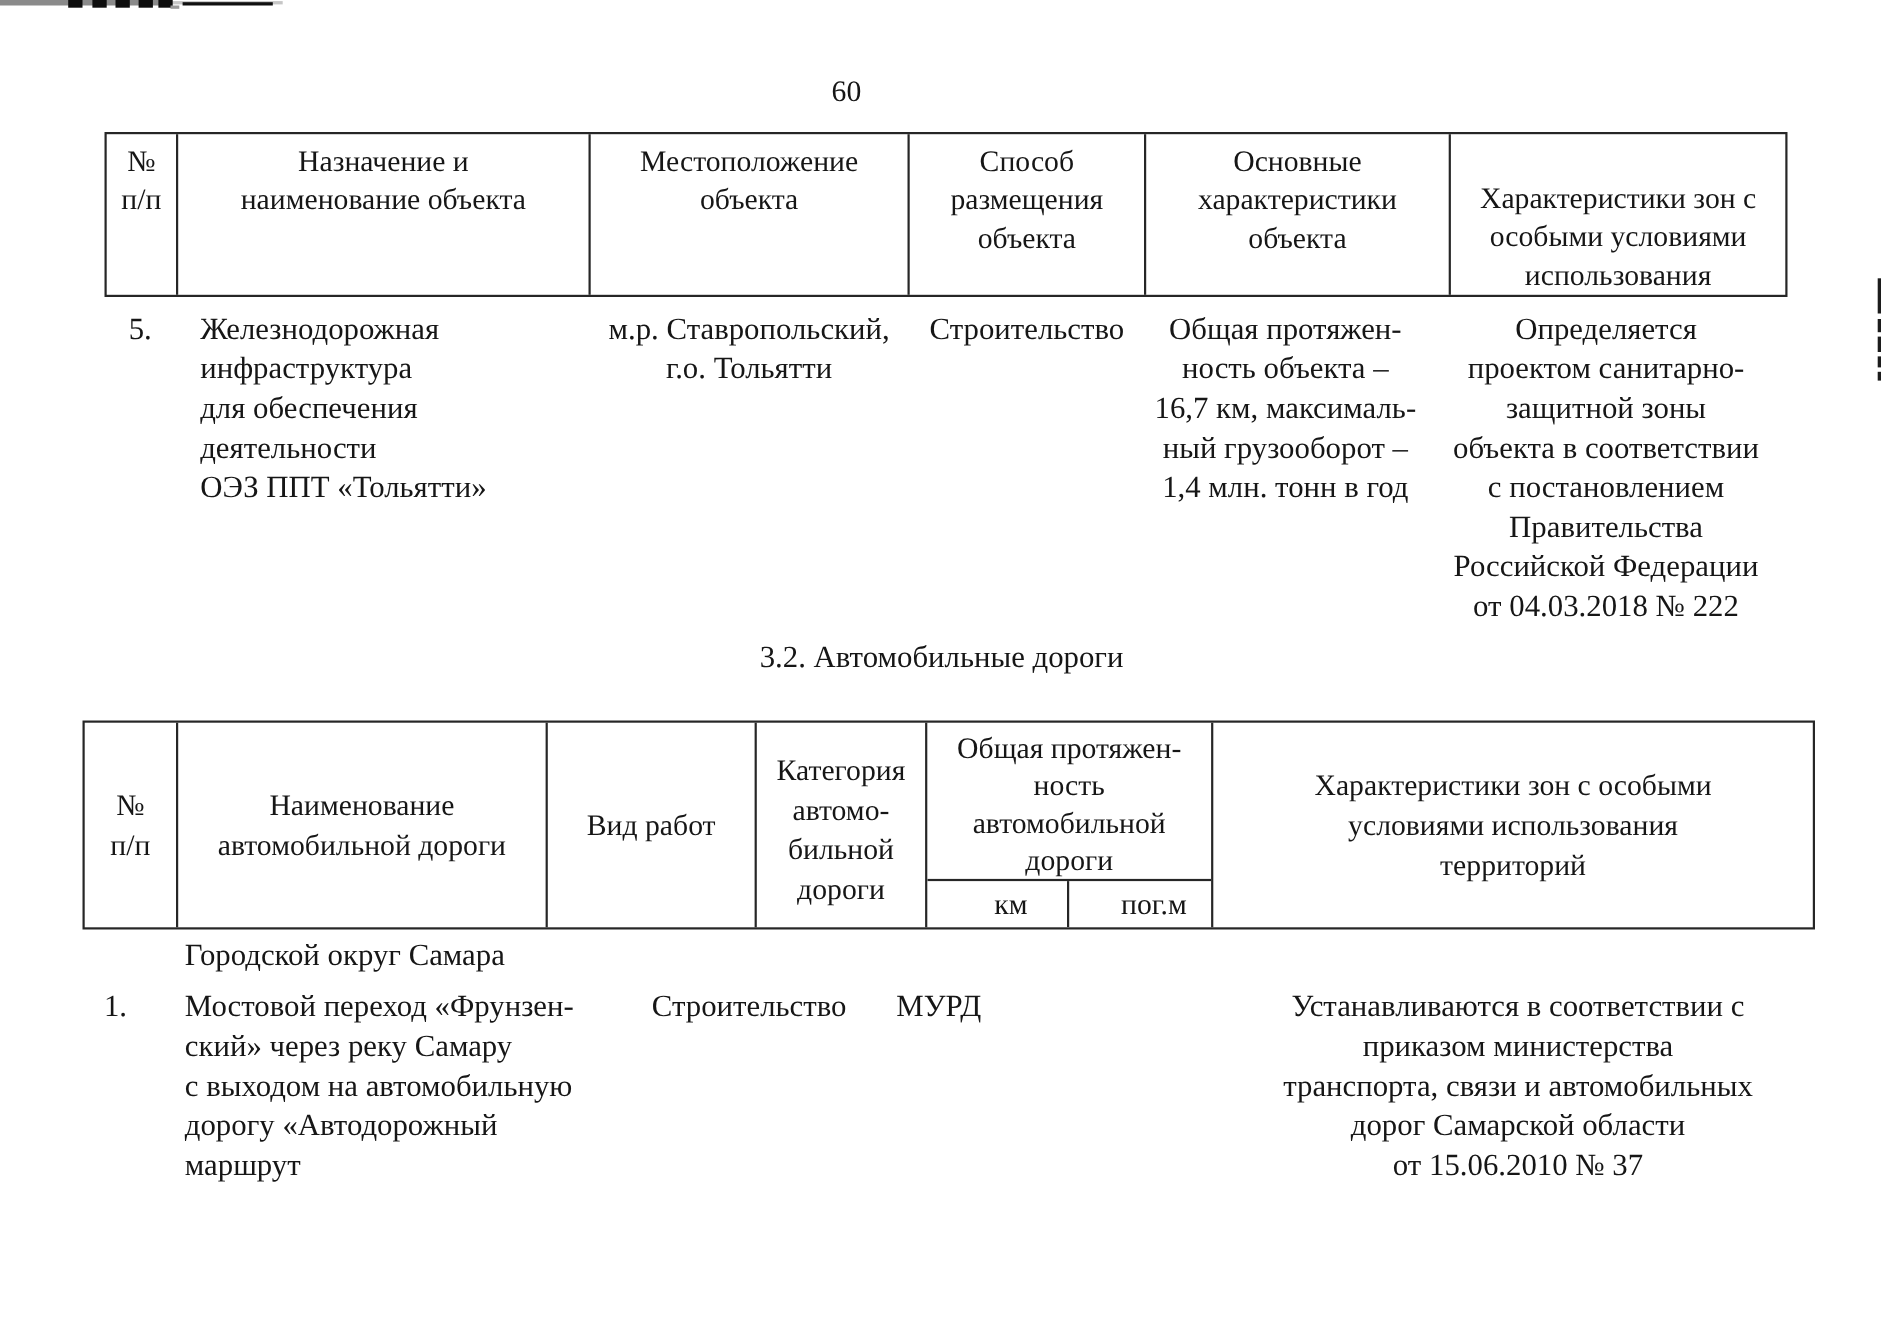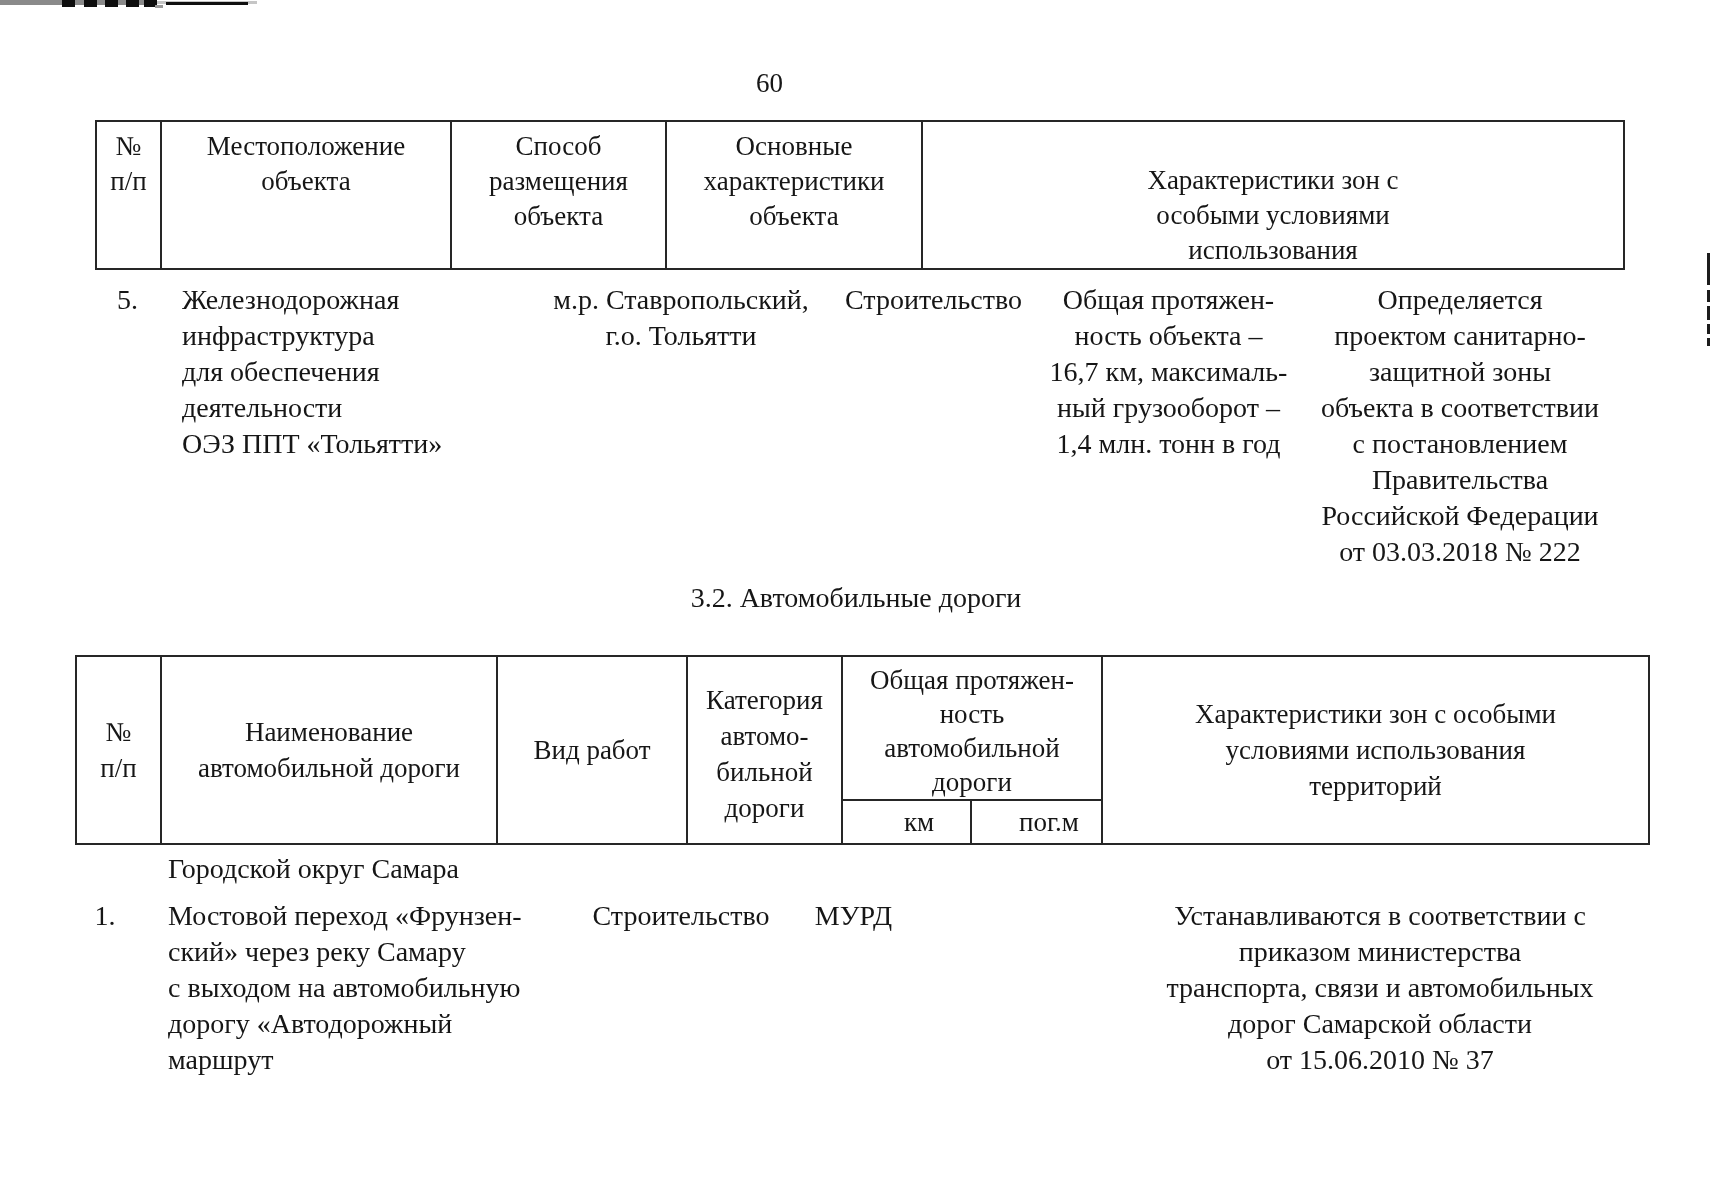--- a/index.html
+++ b/index.html
@@ -45,21 +45,21 @@
     font-size: 27px;
     line-height: 35px;
     white-space: pre-line;
     overflow: hidden;
   }
   .t1-header .cell:last-child { border-right: none; margin-top: 34px; }
   .t1c1 { width: 65px; }
   .t1c2 { width: 375px; }
   .t1c3 { width: 290px; }
   .t1c4 { width: 215px; }
-  .t1c5 { width: 256px; }
+  .t1c5 { width: 277px; }
   .t1c6 { flex: 1; }
 
   
   .t1-body div { font-size: 28px; line-height: 36px; white-space: pre-line; }
   .t1b-num   { left: 95px;  top: 282px; width: 65px;  text-align: center; }
   .t1b-name  { left: 170px; top: 282px; width: 365px; text-align: left; margin-left: 12px; }
   .t1b-loc   { left: 537px; top: 282px; width: 288px; text-align: center; }
   .t1b-meth  { left: 827px; top: 282px; width: 213px; text-align: center; }
   .t1b-char  { left: 1042px; top: 282px; width: 253px; text-align: center; }
   .t1b-zones { left: 1297px; top: 282px; width: 326px; text-align: center; }
@@ -147,20 +147,22 @@
 <div class="abs edge-seg" style="top:290px;height:12px"></div>
 <div class="abs edge-seg" style="top:306px;height:14px"></div>
 <div class="abs edge-seg" style="top:324px;height:10px"></div>
 <div class="abs edge-seg" style="top:338px;height:8px"></div>
 
 <div class="abs page-number">60</div>
 
 <div class="abs t1-header">
   <div class="cell t1c1">№
 п/п</div>
+  <div class="cell t1c2">Назначение и
+наименование объекта</div>
   <div class="cell t1c3">Местоположение
 объекта</div>
   <div class="cell t1c4">Способ
 размещения
 объекта</div>
   <div class="cell t1c5">Основные
 характеристики
 объекта</div>
   <div class="cell t1c6">Характеристики зон с
 особыми условиями
@@ -183,21 +185,21 @@
 16,7 км, максималь-
 ный грузооборот –
 1,4 млн. тонн в год</div>
   <div class="abs t1b-zones">Определяется
 проектом санитарно-
 защитной зоны
 объекта в соответствии
 с постановлением
 Правительства
 Российской Федерации
-от 03.03.2018 № 222</div>
+от 04.03.2018 № 222</div>
 </div>
 
 <div class="abs section-heading">3.2. Автомобильные дороги</div>
 
 <div class="abs t2-header">
   <div class="cell t2c1">№
 п/п</div>
   <div class="cell t2c2">Наименование
 автомобильной дороги</div>
   <div class="cell t2c3">Вид работ</div>

